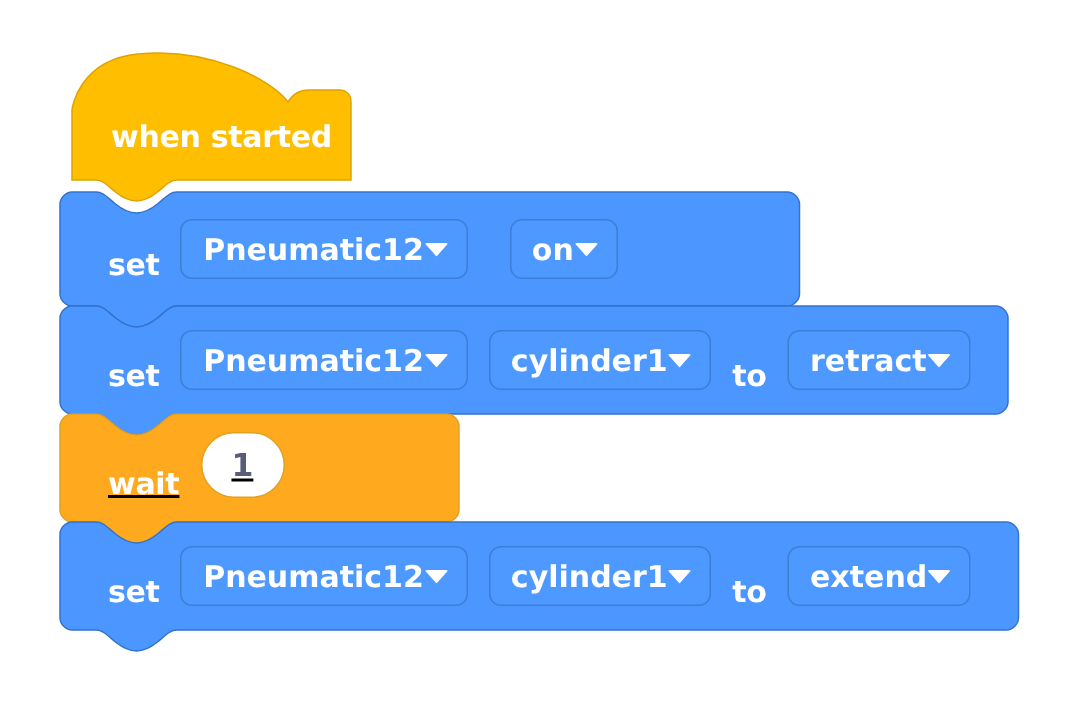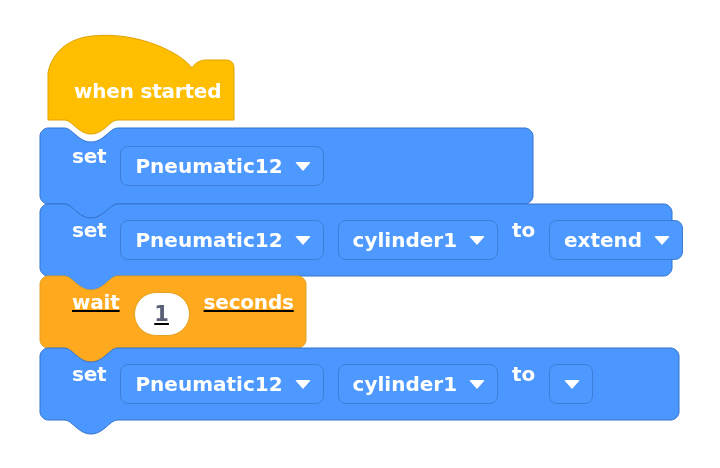--- a/index.html
+++ b/index.html
@@ -44,29 +44,29 @@
   .hat-text {
     position: absolute;
     left: 74px;
     top: 81px;
   }
 
   
   .row {
     position: absolute;
     display: flex;
-    align-items: flex-start;
+    align-items: flex-end;
     height: 40px;
   }
 
   
   .field {
     display: inline-flex;
     align-items: center;
-    gap: 12px;
+    gap: 0;
     height: 40px;
     padding: 0 12px 0 14px;
     border-radius: 8px;
     background: #4e99ff;
     border: 1px solid #3d7fd6;
     box-sizing: border-box;
   }
   .field .ftext {
     color: #ffffff;
     font-weight: bold;
@@ -219,66 +219,70 @@
 
   <div class="row" style="left:72px; top:146px;">
     <span class="blk-label">set</span>
     <span class="gap-md"></span>
     <span class="field">
       <span class="ftext">Pneumatic12</span>
       <span class="caret"></span>
     </span>
     <span class="gap-md"></span>
     <span class="gap-md"></span>
+    <span class="field">
+      <span class="ftext">on</span>
+      <span class="caret"></span>
+    </span>
   </div>
 
   <div class="row" style="left:72px; top:220px;">
     <span class="blk-label">set</span>
     <span class="gap-md"></span>
     <span class="field">
       <span class="ftext">Pneumatic12</span>
       <span class="caret"></span>
     </span>
     <span class="gap-md"></span>
     <span class="field">
       <span class="ftext">cylinder1</span>
       <span class="caret"></span>
     </span>
     <span class="gap-md"></span>
     <span class="blk-label">to</span>
     <span class="gap-md"></span>
     <span class="field">
-      <span class="ftext">extend</span>
+      <span class="ftext">retract</span>
       <span class="caret"></span>
     </span>
   </div>
 
   <div class="row" style="left:72px; top:292px;text-decoration:underline;">
     <span class="blk-label">wait</span>
     <span class="gap-md"></span>
     <span class="num-oval">
       <span class="ntext">1</span>
     </span>
     <span class="gap-md"></span>
-    <span class="blk-label">seconds</span>
   </div>
 
   <div class="row" style="left:72px; top:364px;">
     <span class="blk-label">set</span>
     <span class="gap-md"></span>
     <span class="field">
       <span class="ftext">Pneumatic12</span>
       <span class="caret"></span>
     </span>
     <span class="gap-md"></span>
     <span class="field">
       <span class="ftext">cylinder1</span>
       <span class="caret"></span>
     </span>
     <span class="gap-md"></span>
     <span class="blk-label">to</span>
     <span class="gap-md"></span>
     <span class="field">
+      <span class="ftext">extend</span>
       <span class="caret"></span>
     </span>
   </div>
 
 </div>
 
 </body></html>

